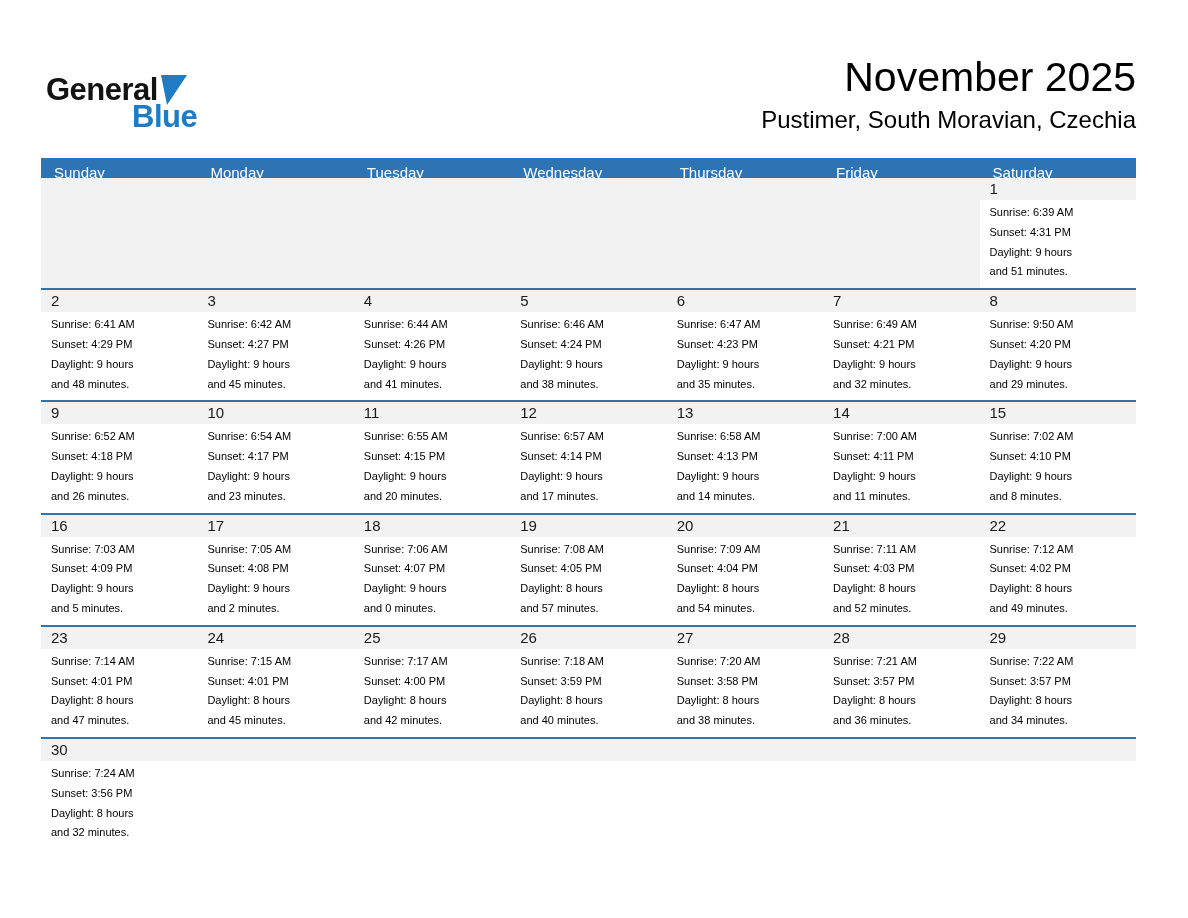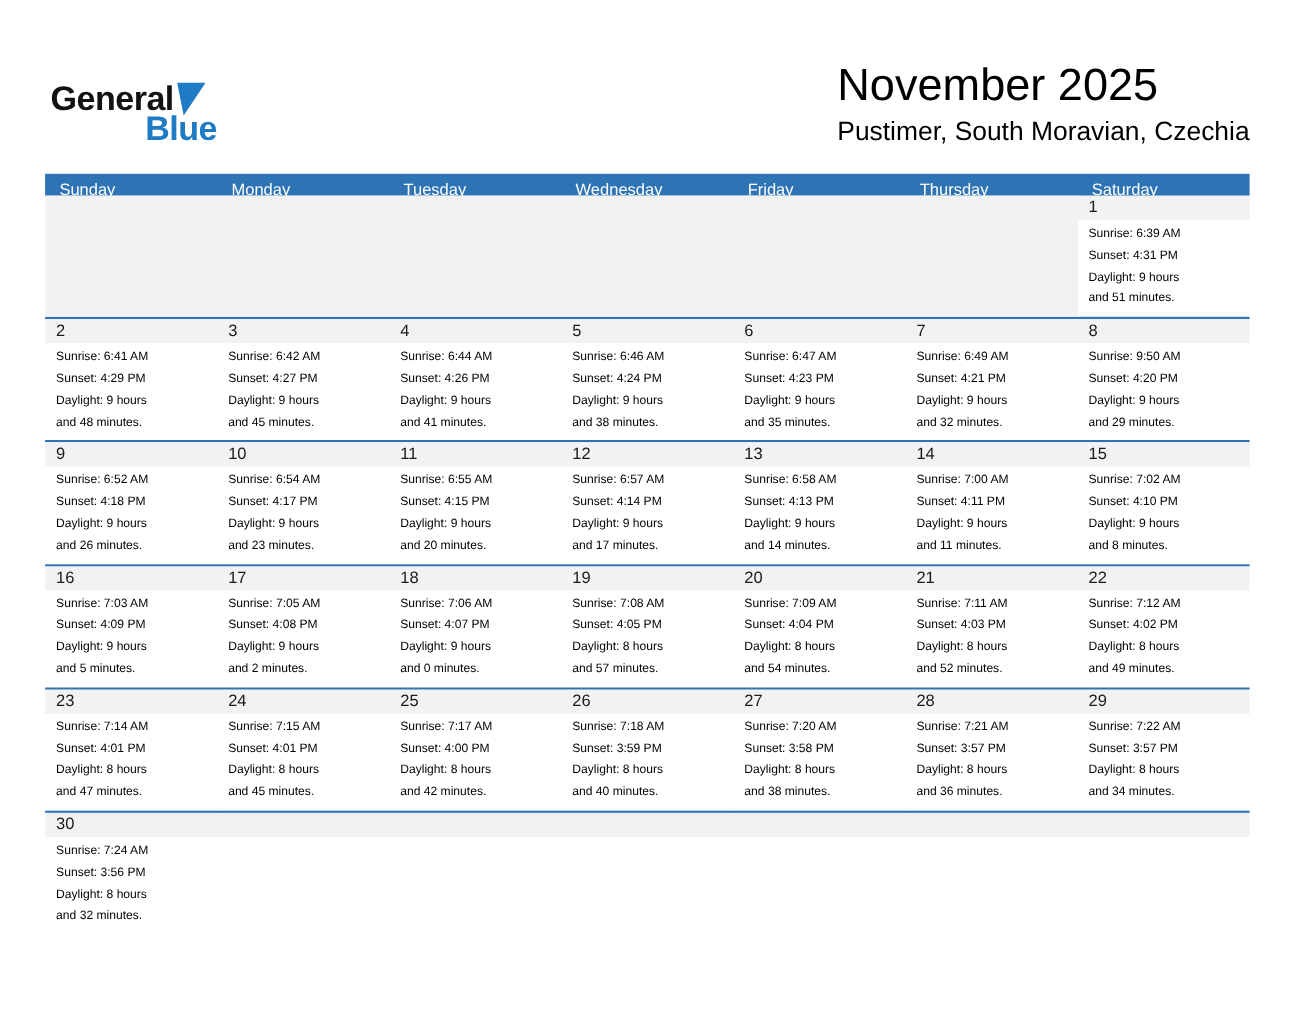--- a/index.html
+++ b/index.html
@@ -12,21 +12,21 @@
     --stripe:#F2F2F2;
     --accent:#2E74B5;
     --logo-blue:#1E7BC4;
   }
   
   .top-area{height:158px;position:relative;}
   .logo{position:absolute;left:46px;top:74px;line-height:1;}
   .logo-top{display:flex;align-items:flex-start;font-size:31px;font-weight:700;color:#121212;letter-spacing:-0.5px;}
   .logo-triangle{margin-left:3px;margin-top:1px;}
   .logo-bottom{font-size:31px;font-weight:700;color:var(--logo-blue);margin-left:86px;margin-top:-4px;letter-spacing:-0.5px;}
-  .title-block{position:absolute;right:52px;top:56px;}
+  .title-block{position:absolute;right:52px;top:56px;text-align:right;}
   .page-title{font-size:41px;font-weight:400;color:#000;line-height:1.05;}
   .page-subtitle{font-size:24px;font-weight:400;color:#000;margin-top:7px;}
   
   .calendar{margin:0 52px 0 41px;width:1095px;}
   .weekday-row{display:flex;background:var(--header-bg);height:20px;}
   .weekday{flex:0 0 14.2857%;box-sizing:border-box;color:#fff;font-size:15px;line-height:30px;padding-left:13px;}
   .week{display:flex;min-height:107px;background:#fff;border-top:2px solid var(--accent);}
   .week.first{border-top:none;}
   .cell{flex:0 0 14.2857%;box-sizing:border-box;}
   .cell.empty-leading{background:var(--stripe);}
@@ -52,22 +52,22 @@
     <div class="page-subtitle">Pustimer, South Moravian, Czechia</div>
   </div>
 </div>
 
 <div class="calendar">
   <div class="weekday-row">
       <div class="weekday">Sunday</div>
       <div class="weekday">Monday</div>
       <div class="weekday">Tuesday</div>
       <div class="weekday">Wednesday</div>
+      <div class="weekday">Thursday</div>
       <div class="weekday">Friday</div>
-      <div class="weekday">Thursday</div>
       <div class="weekday">Saturday</div>
     </div>
   <div>
       <div class="week first">
         <div class="cell empty-leading">
           <div class="num-band"></div>
         </div>
         <div class="cell empty-leading">
           <div class="num-band"></div>
         </div>

